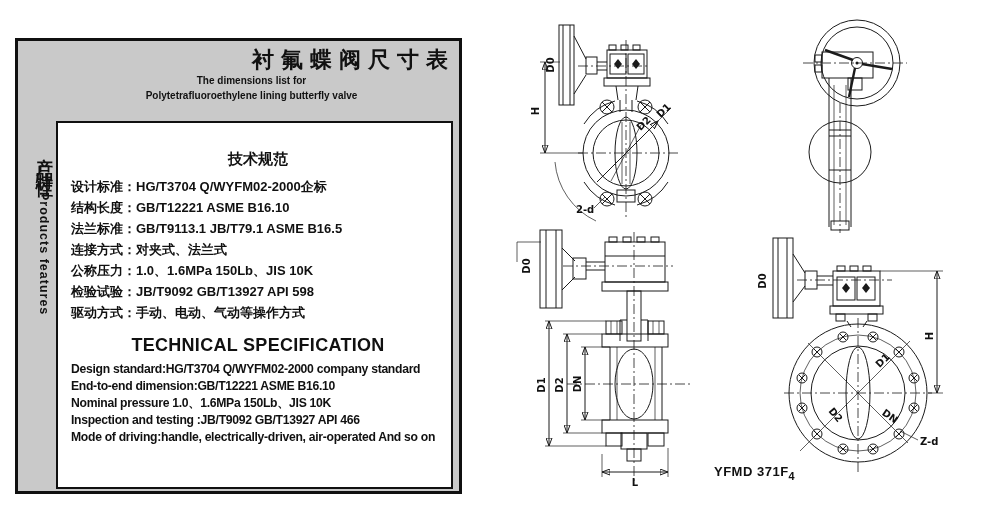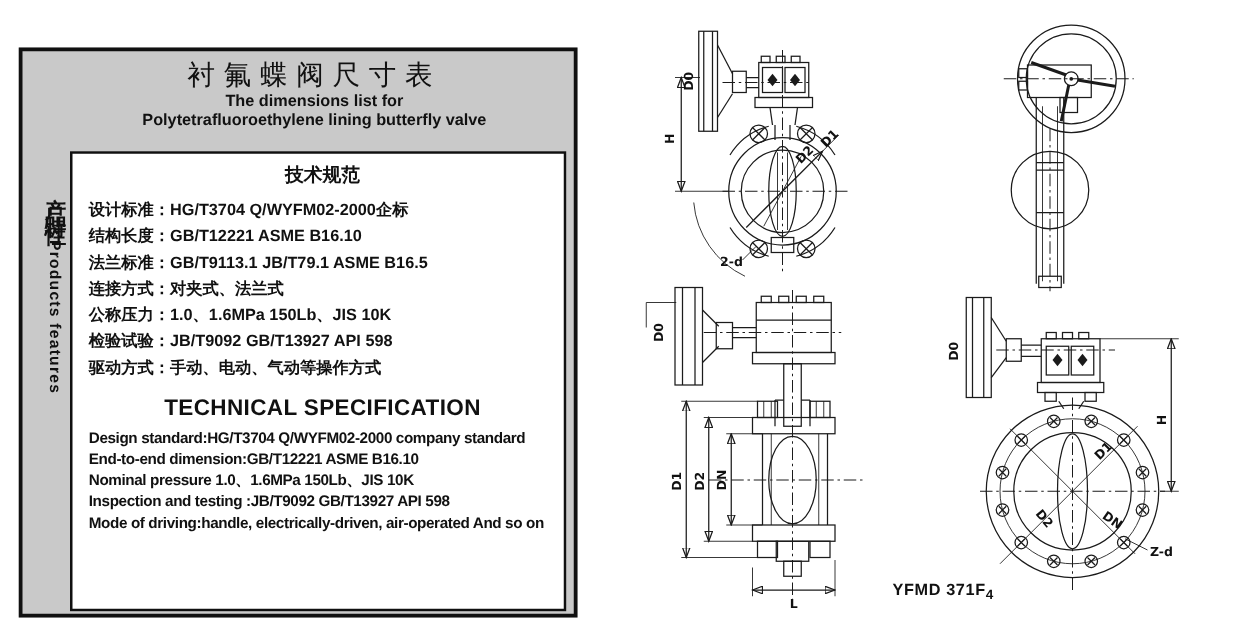--- a/index.html
+++ b/index.html
@@ -6,35 +6,35 @@
   body{
     width:1000px;height:507px;position:relative;background:#ffffff;
     font-family:"Liberation Sans",sans-serif;color:#111;overflow:hidden;
   }
   
   .outer-box{
     position:absolute;left:15px;top:38px;width:441px;height:450px;
     background:#c9c9c9;border:3px solid #101010;
   }
   .panel-header{position:absolute;left:30px;right:4px;top:6px;text-align:center;}
-  .title-cn{font-size:22px;font-weight:normal;letter-spacing:7px;line-height:26px;}
-  .subtitle{font-size:13px;font-weight:bold;line-height:15px;}
+  .title-cn{font-size:22px;font-weight:bold;letter-spacing:7px;line-height:26px;text-align:right;}
+  .subtitle{font-size:10px;font-weight:bold;line-height:15px;}
   .sidebar{
     position:absolute;left:6px;top:104px;width:32px;
     writing-mode:vertical-rl;text-orientation:mixed;
     font-weight:bold;text-align:left;
   }
   .sidebar-cn{font-size:17px;letter-spacing:7px;}
   .sidebar-en{font-size:12.5px;letter-spacing:1px;margin-top:15px;}
   .spec-box{
     position:absolute;left:38px;top:80px;right:6px;bottom:2px;
     background:#ffffff;border:2px solid #101010;
     padding:6px 6px 0 13px;overflow:hidden;
   }
-  .spec-heading-cn{text-align:center;font-size:15px;font-weight:bold;margin:2px 0 7px 0;}
+  .spec-heading-cn{text-align:center;font-size:15px;font-weight:bold;margin:21px 0 7px 0;}
   .spec-line-cn{font-size:13px;font-weight:bold;line-height:21px;white-space:nowrap;}
   .spec-heading-en{text-align:center;font-size:18px;font-weight:bold;margin:12px 0 5px 0;letter-spacing:0.3px;}
   .spec-line-en{font-size:12.2px;font-weight:bold;line-height:17px;white-space:nowrap;letter-spacing:-0.3px;}
   
   .dwg{position:absolute;}
   .dwg line,.dwg rect,.dwg circle,.dwg ellipse,.dwg path{stroke:#1b1b1b;fill:none;stroke-width:1;}
   .dwg .fil{fill:#1b1b1b;stroke:none;}
   .dwg .cl{stroke-dasharray:10 3 2 3;stroke-width:0.8;}
   .dwg .thin{stroke-width:0.7;}
   .dwg .spoke{stroke-width:2.4;}
@@ -63,21 +63,21 @@
     <div class="spec-line-cn">法兰标准：GB/T9113.1  JB/T79.1   ASME B16.5</div>
     <div class="spec-line-cn">连接方式：对夹式、法兰式</div>
     <div class="spec-line-cn">公称压力：1.0、1.6MPa 150Lb、JIS 10K</div>
     <div class="spec-line-cn">检验试验：JB/T9092  GB/T13927  API 598</div>
     <div class="spec-line-cn">驱动方式：手动、电动、气动等操作方式</div>
 
     <div class="spec-heading-en">TECHNICAL SPECIFICATION</div>
     <div class="spec-line-en">Design standard:HG/T3704 Q/WYFM02-2000 company standard</div>
     <div class="spec-line-en">End-to-end dimension:GB/T12221  ASME B16.10</div>
     <div class="spec-line-en">Nominal pressure 1.0、1.6MPa  150Lb、JIS 10K</div>
-    <div class="spec-line-en">Inspection and testing :JB/T9092  GB/T13927  API 598</div>
+    <div class="spec-line-en">Inspection and testing :JB/T9092  GB/T13927  API 466</div>
     <div class="spec-line-en">Mode of driving:handle, electrically-driven, air-operated And so on</div>
   </div>
 </div>
 
 <svg class="dwg" style="left:498px;top:12px" width="262" height="218" viewBox="0 0 262 218">
   <defs>
     <marker id="ar1" markerWidth="9" markerHeight="7" refX="8" refY="3" orient="auto-start-reverse" markerUnits="userSpaceOnUse" viewBox="0 0 9 6">
       <path d="M0,0 L8,3 L0,6 Z" fill="#1b1b1b" stroke="none"></path>
     </marker>
   </defs>

